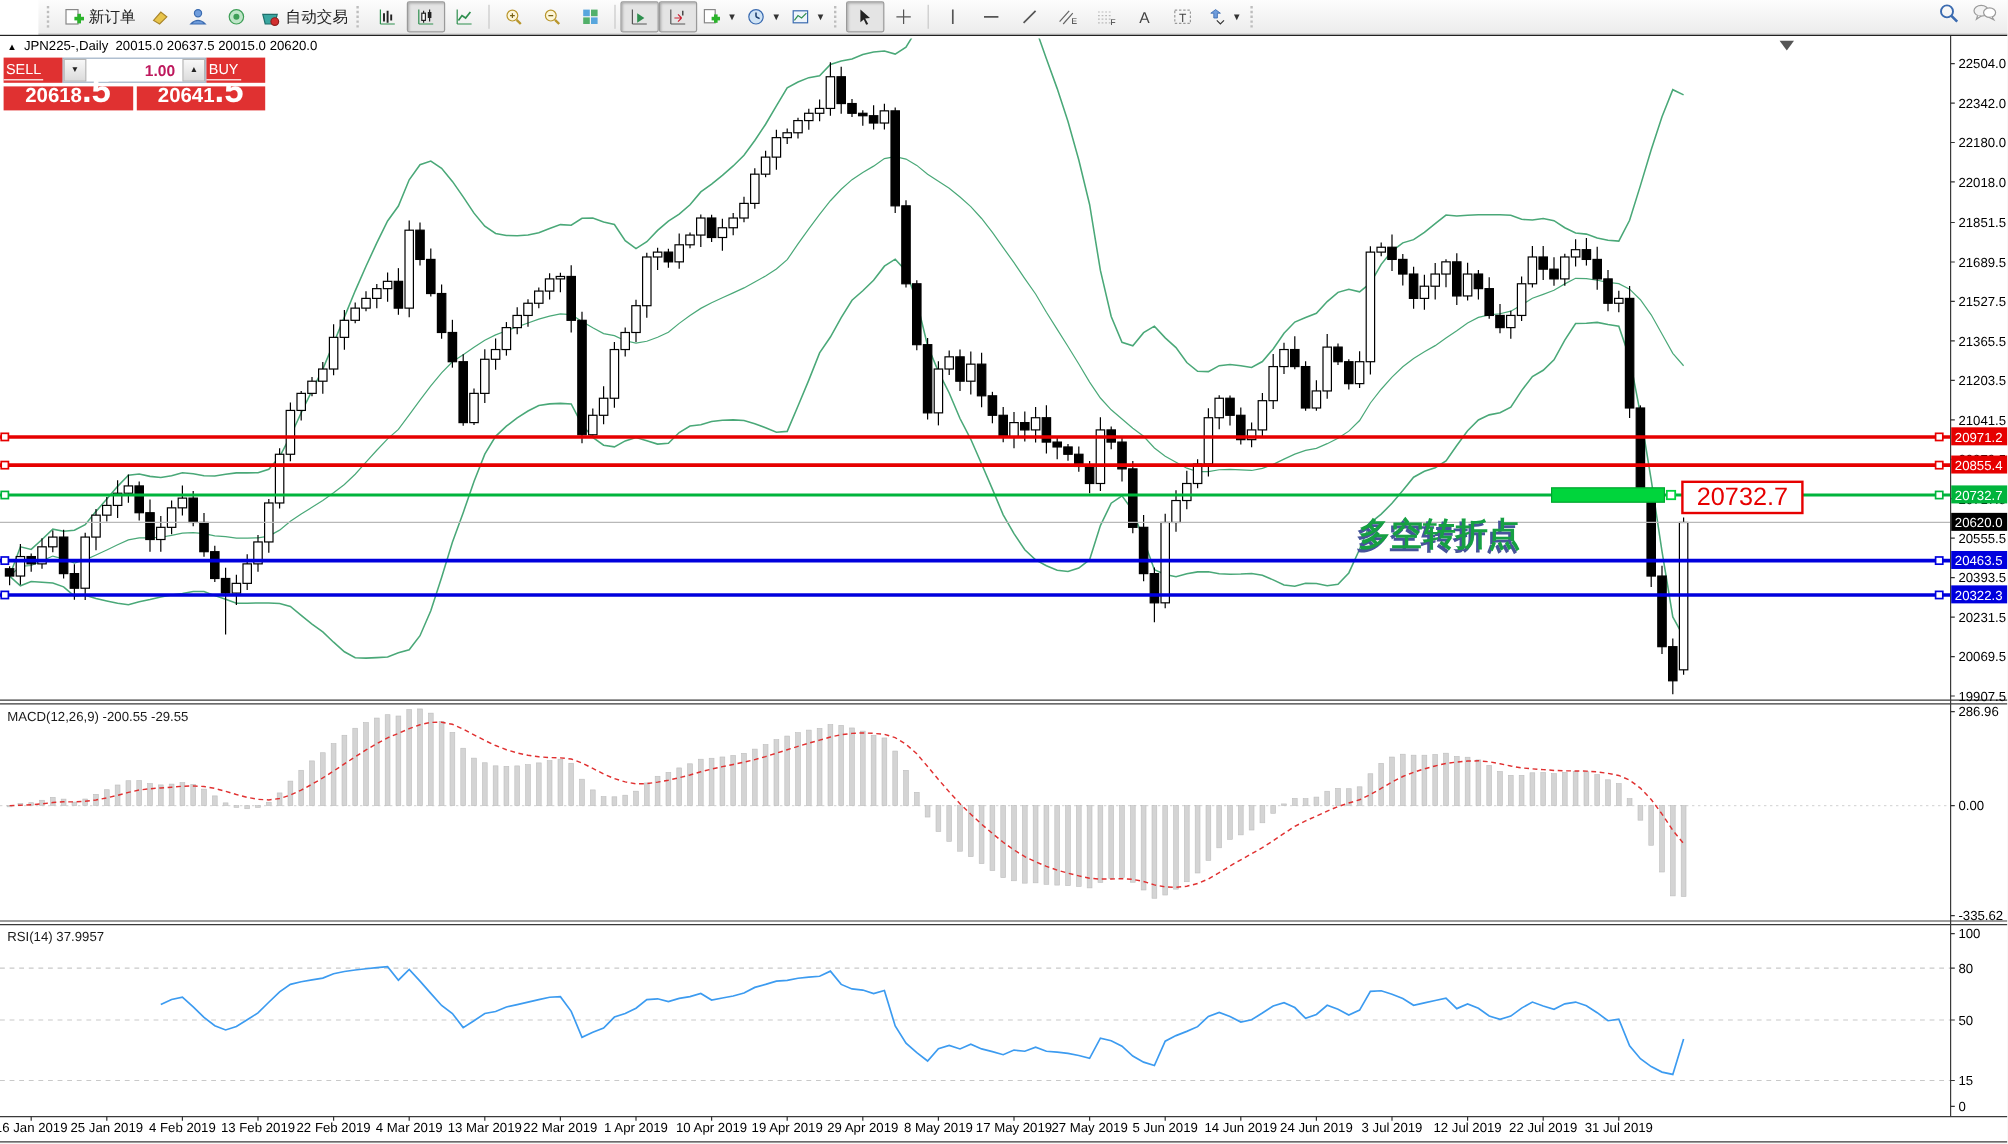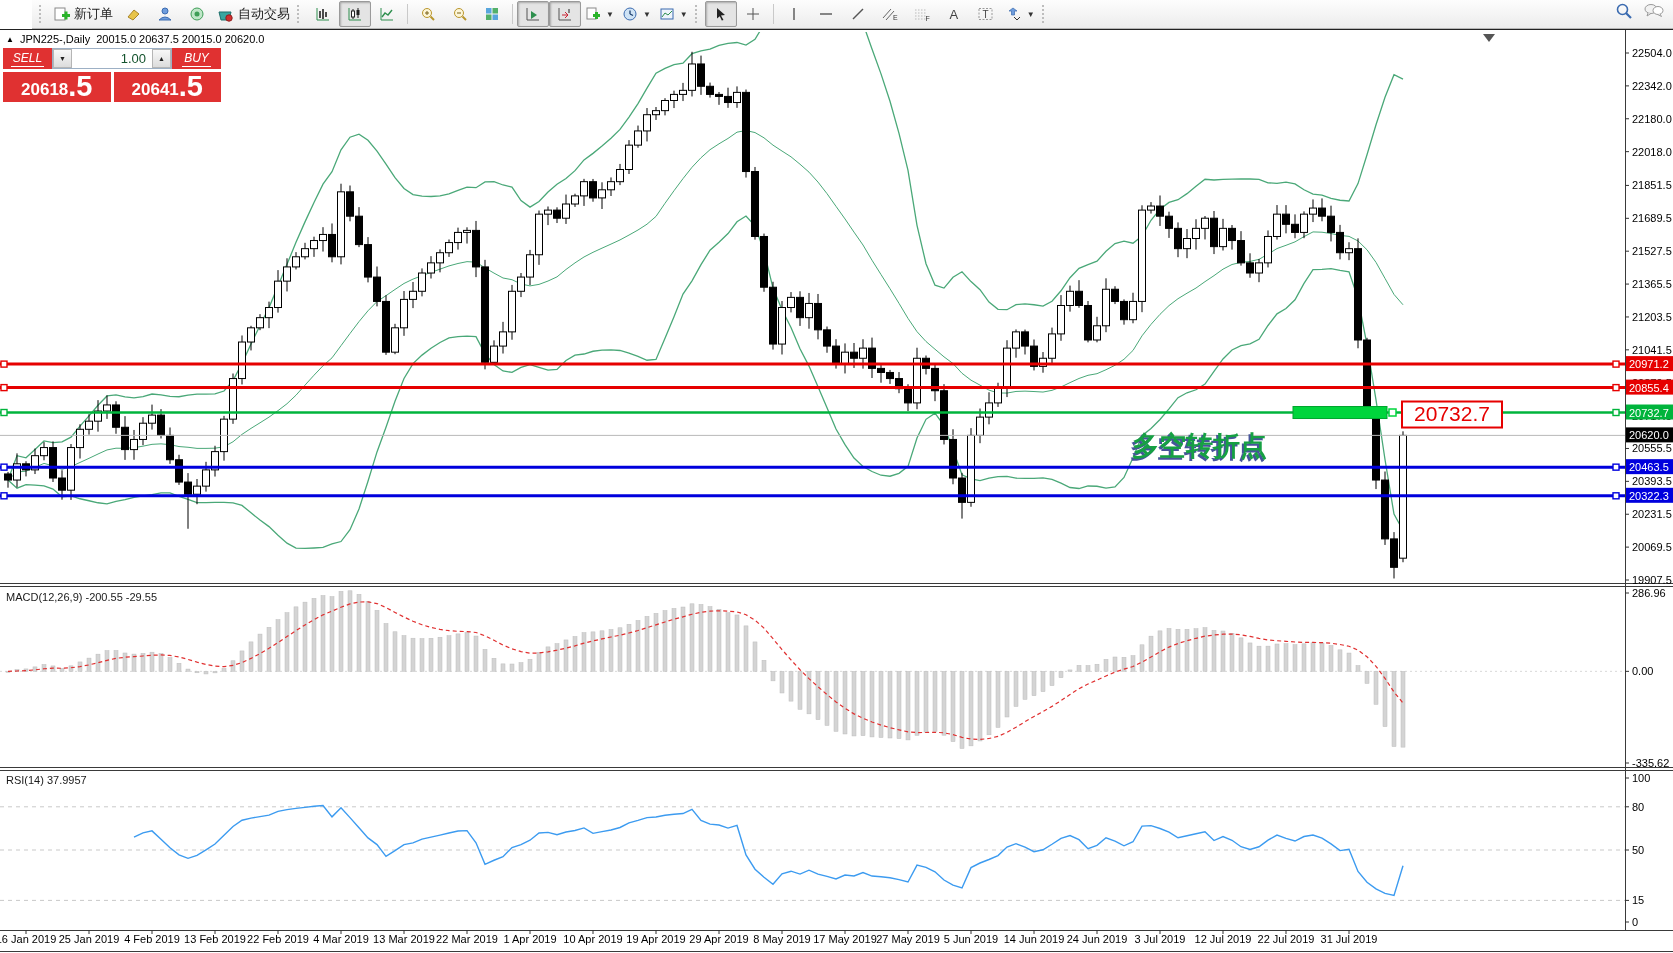--- a/index.html
+++ b/index.html
@@ -20,28 +20,28 @@
   #tb-right{position:absolute;right:40px;top:2px;display:flex;gap:10px;align-items:center;}
   
   #chart-area{position:absolute;left:0;top:29px;width:1673px;height:924px;background:#fff;border-top:1px solid #222;}
   svg text{font-family:"Liberation Sans","DejaVu Sans",sans-serif;}
   
   #sym-header{position:absolute;left:6px;top:33px;font-size:11px;color:#000;display:flex;gap:6px;align-items:center;}
   #sym-header .tri{font-size:8px;}
   
   #trade-panel{position:absolute;left:3px;top:48px;width:218px;}
   #tp-row1{display:flex;height:21px;}
-  .tp-btn{background:#e03131;color:#fff;font-size:12px;display:flex;align-items:center;justify-content:center;
-          flex:0 0 49px;position:relative;font-style:italic;}
+  .tp-btn{background:#e03131;color:#fff;font-size:12px;display:flex;align-items:center;justify-content:flex-start;
+          flex:0 0 49px;position:relative;}
   .tp-btn span{border-bottom:1px solid #fff;padding:0 2px 1px;}
   #tp-vol{flex:1;display:flex;background:#fff;border:1px solid #9db0c5;box-sizing:border-box;}
   .vol-arrow{width:17px;background:linear-gradient(#f8f8f8,#dcdcdc);border:1px solid #b5b5b5;font-size:7px;
              display:flex;align-items:center;justify-content:center;color:#222;}
-  #vol-val{flex:1;display:flex;align-items:center;justify-content:flex-end;padding-right:6px;font-size:13px;color:#14532d;}
-  #tp-row2{display:flex;gap:3px;margin-top:3px;height:30px;}
+  #vol-val{flex:1;display:flex;align-items:center;justify-content:flex-end;padding-right:6px;font-size:13px;color:#be185d;font-weight:bold;}
+  #tp-row2{display:flex;gap:3px;margin-top:3px;height:20px;}
   .tp-price{background:#e03131;color:#fff;flex:1;display:flex;align-items:flex-end;justify-content:center;
             padding-bottom:1px;line-height:1;}
   .tp-price .main{font-size:17px;font-weight:bold;padding-bottom:3px;}
   .tp-price .pips{font-size:29px;font-weight:bold;}
 </style>
 </head>
 <body>
 
 <div id="app">
 

